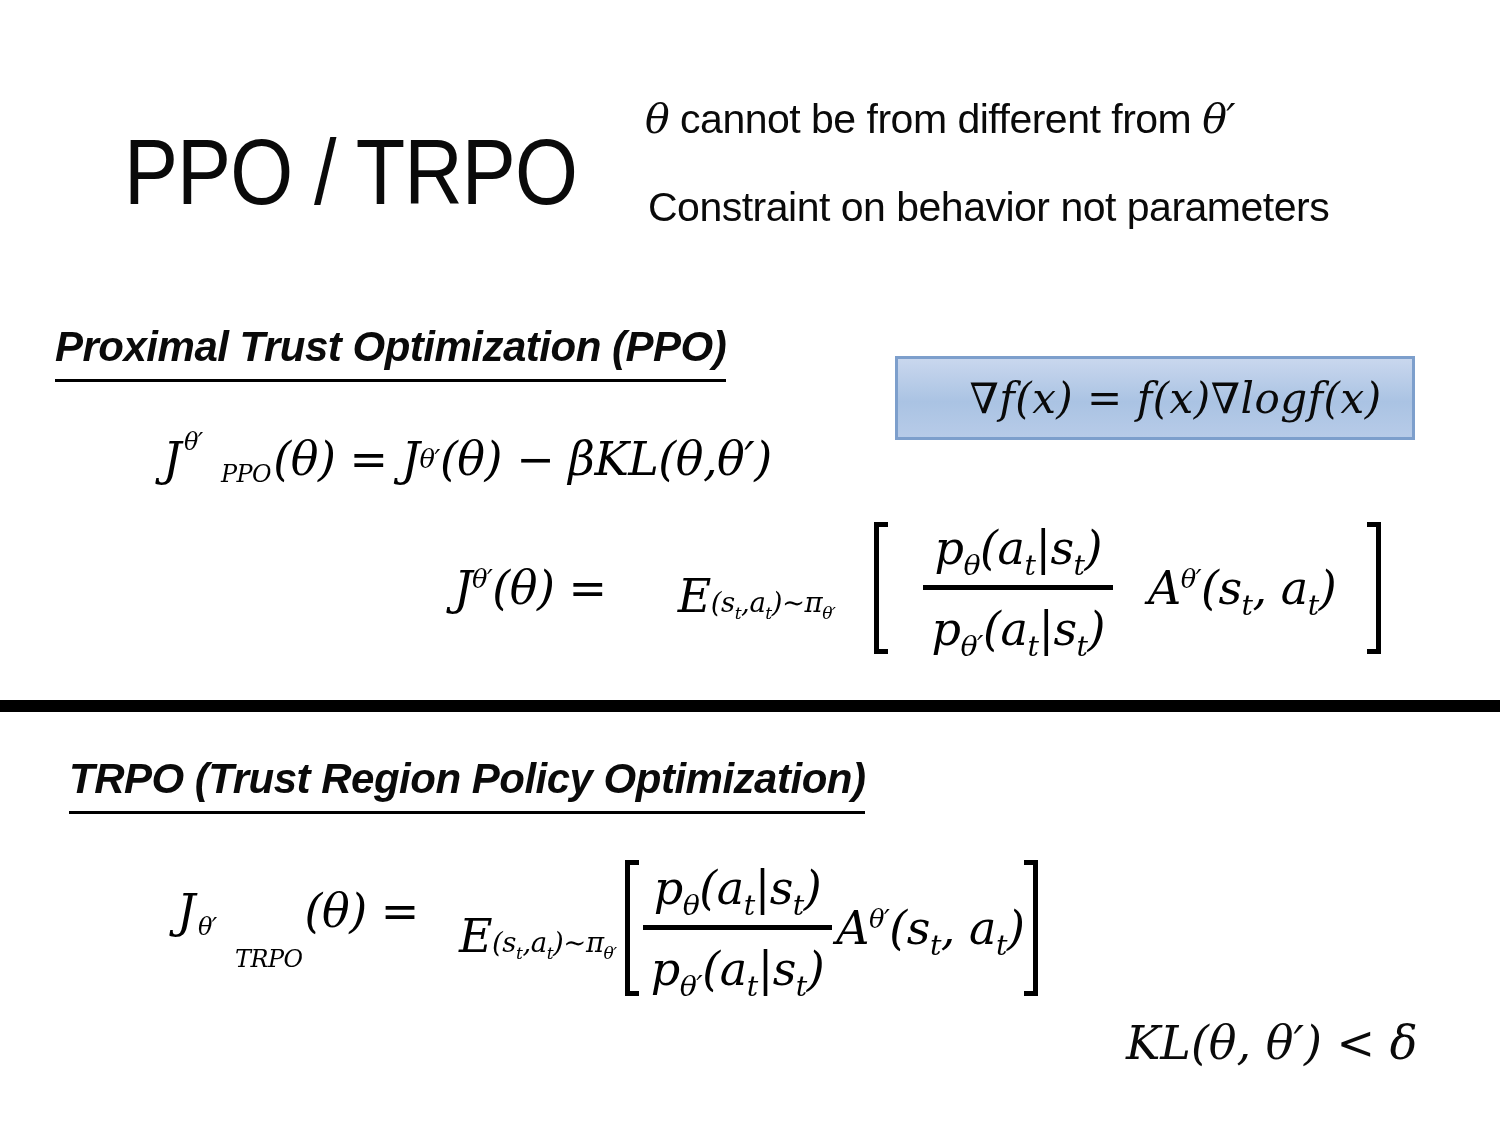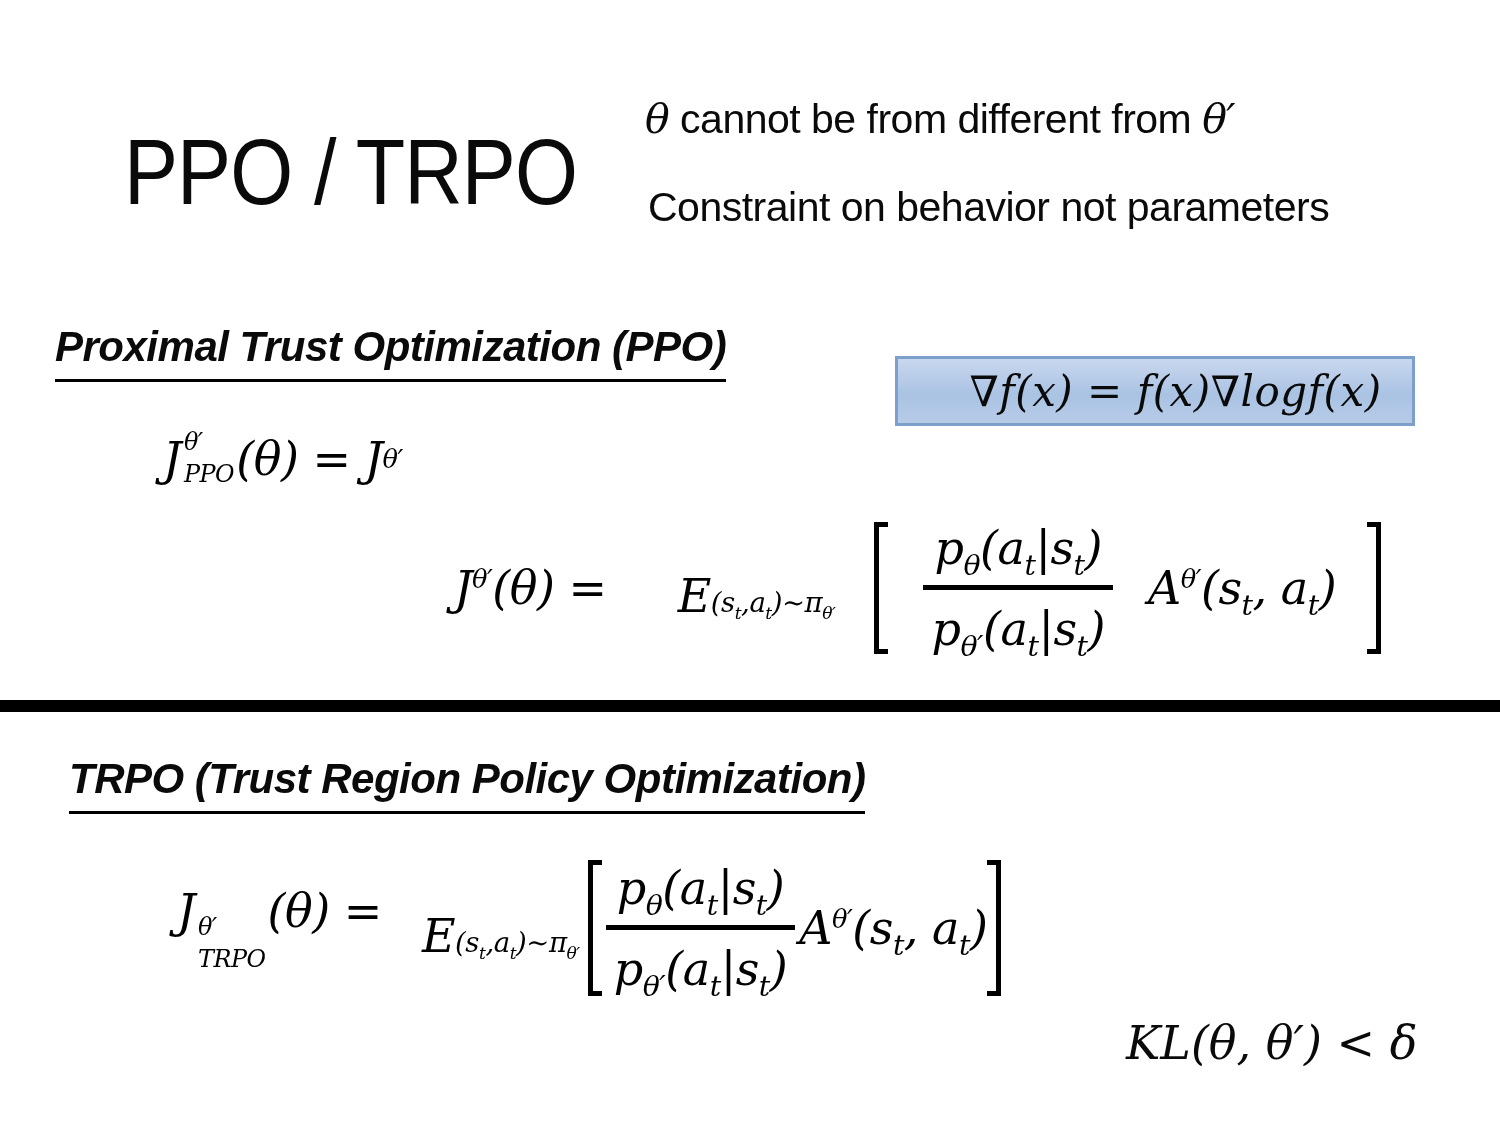--- a/index.html
+++ b/index.html
@@ -23,21 +23,21 @@
   
   .heading{
     font-size:42px;font-weight:700;font-style:italic;line-height:1;
     letter-spacing:-0.5px;white-space:pre;
     display:inline-block;padding-bottom:11px;border-bottom:3px solid #000;
   }
   .h-ppo{left:55px;top:326px;}
   .h-trpo{left:55px;top:758px;margin-left:14px;}
   
   .bluebox{
-    left:895px;top:356px;width:520px;height:70px;
+    left:895px;top:356px;width:520px;height:84px;
     background:linear-gradient(180deg,#c9d7ee 0%,#aac3e3 55%,#b7cbe8 100%);
     border:3px solid #7d9fcc;box-sizing:border-box;
     display:flex;align-items:center;justify-content:center;padding-left:41px;
   }
   .bluebox .bb-f{
     font-family:"DejaVu Serif","DejaVu Sans",serif;font-style:italic;
     font-size:42px;white-space:pre;letter-spacing:0.5px;
   }
   
   .mrow{
@@ -51,21 +51,21 @@
   .kl{left:1126px;top:1016px;font-family:"DejaVu Serif","DejaVu Sans",serif;
       font-style:italic;font-size:46px;white-space:pre;}
   sup,sub{line-height:0;font-style:italic;}
   .sup{font-size:0.56em;vertical-align:0.62em;}
   
   .jstack{
     display:inline-flex;flex-direction:column;align-items:flex-start;
     font-size:0.52em;line-height:1;vertical-align:-0.32em;margin-left:3px;margin-right:2px;
   }
   .jstack .s-top{display:block;}
-  .jstack .s-bot{display:block;margin-top:0.34em;}
+  .jstack .s-bot{display:block;margin-top:0.34em;margin-left:37px;}
   
   .eblock{position:relative;top:8px;margin-left:26px;}
   .esub{font-size:0.60em;}
   .esub sub,.aterm sub,.frac sub{font-size:0.62em;vertical-align:-0.38em;}
   .aterm sup{font-size:0.56em;vertical-align:0.62em;}
   
   .frac{display:inline-flex;flex-direction:column;align-items:center;margin:16px 4px;}
   .frac .num{display:block;padding:2px 8px 10px 8px;}
   .frac .den{display:block;border-top:5px solid #000;padding:12px 8px 2px 8px;}
   
@@ -83,21 +83,21 @@
 <div class="abs note note1"><span class="mathtxt">θ</span><span> cannot be from different from </span><span class="mathtxt">θ′</span></div>
 <div class="abs note note2">Constraint on behavior not parameters</div>
 
 <div class="abs h-ppo"><span class="heading">Proximal Trust Optimization (PPO)</span></div>
 
 <div class="abs bluebox">
   <span class="bb-f">∇f(x) = f(x)∇logf(x)</span>
 </div>
 
 <div class="abs mrow f-ppo">
-  <span>J</span><span class="jstack"><span class="s-top">θ′</span><span class="s-bot">PPO</span></span><span>(θ) = </span><span>J</span><sup class="sup">θ′</sup>
+  <span>J</span><span class="jstack"><span class="s-top">θ′</span><span class="s-bot">PPO</span></span><span>(θ) = </span><span>J</span><sup class="sup">θ′</sup><span>(θ) − βKL(θ,θ′)</span>
 </div>
 
 <div class="abs mrow f-exp1">
   <span><span>J</span><sup class="sup">θ′</sup><span>(θ) = </span></span>
   <span class="eblock"><span>E</span><span class="esub"><span>(s</span><sub>t</sub><span>,a</span><sub>t</sub><span>)∼π</span><sub>θ′</sub></span></span>
   <span class="brk brk-l"></span>
   <span class="frac">
     <span class="num"><span>p</span><sub>θ</sub><span>(a</span><sub>t</sub><span>|s</span><sub>t</sub><span>)</span></span>
     <span class="den"><span>p</span><sub>θ′</sub><span>(a</span><sub>t</sub><span>|s</span><sub>t</sub><span>)</span></span>
   </span>

